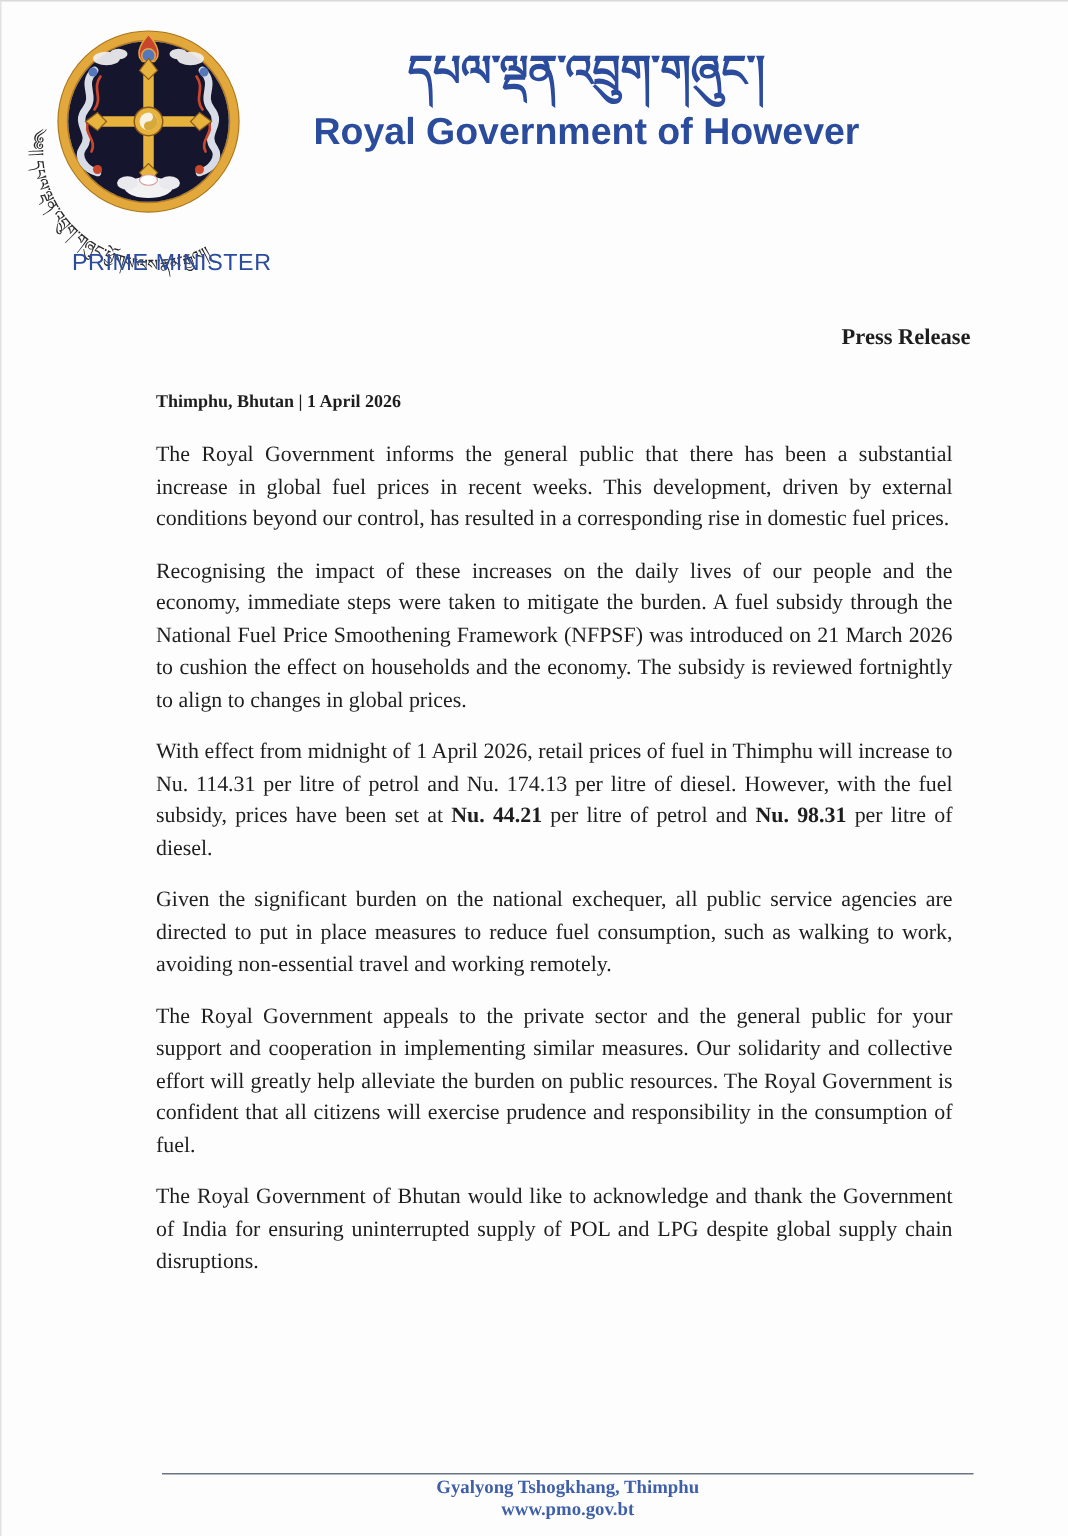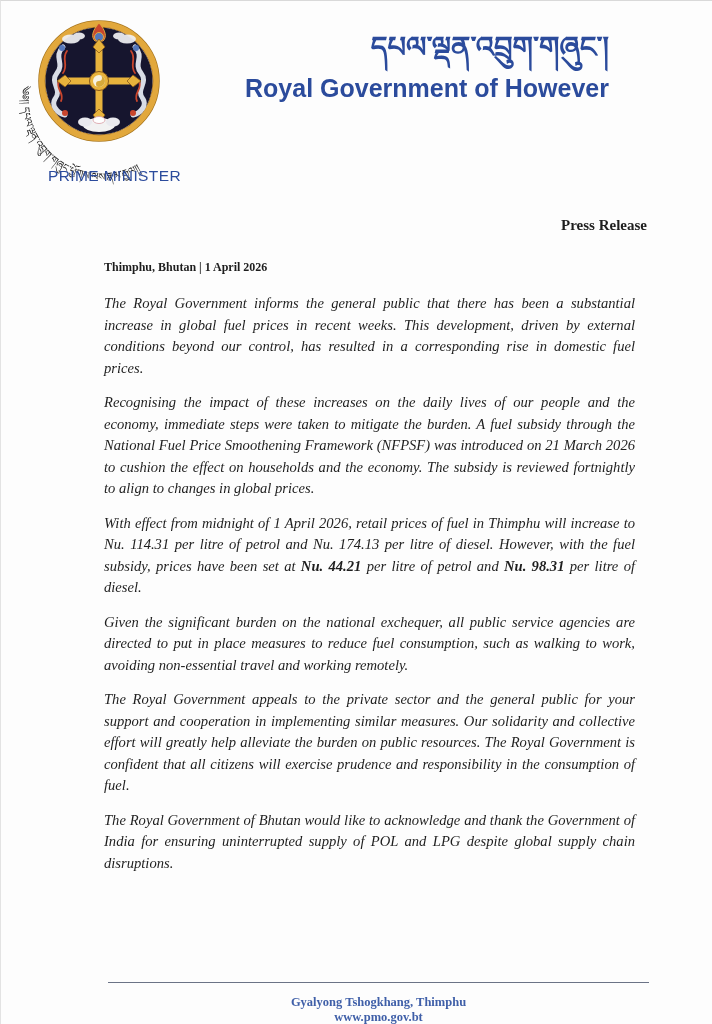--- a/index.html
+++ b/index.html
@@ -22,21 +22,21 @@
   
   .emblem-wrap{position:absolute;left:18px;top:10px;width:176px;height:176px;}
   .office{
     position:absolute;left:3px;top:166px;
     font-family:"Liberation Sans", sans-serif;
     font-weight:normal;font-size:15.5px;letter-spacing:.4px;
     color:var(--accent);
     margin-left:44px;
   }
   .header-right{
-    position:absolute;left:172px;top:26px;width:436px;text-align:right;
+    position:absolute;left:172px;top:26px;width:436px;text-align:center;
   }
   .dzongkha{
     font-size:29px;font-weight:bold;line-height:40px;
     color:var(--accent);
     font-family:"DejaVu Sans", sans-serif;
   }
   .gov-title{
     margin-top:6px;
     font-family:"Liberation Sans", sans-serif;
     font-weight:bold;font-size:25px;line-height:30px;
@@ -51,28 +51,27 @@
     text-align:right;font-weight:bold;font-size:15px;
     margin:0 0 20px 0;
   }
   .dateline{
     font-weight:bold;font-size:12px;
     margin:0 0 15px 0;
   }
   .doc p{
     margin:0 12px 13px 0;
     text-align:justify;
-    font-style:italic;
   }
   .b{font-weight:bold;}
   
   .footer{
     position:absolute;left:107px;top:981px;width:541px;
     border-top:1px solid #6b7386;
-    padding-top:12px;
+    padding-top:1px;
     text-align:center;
   }
   .footer-line1,.footer-line2{
     color:var(--footer-blue);
     font-weight:bold;
     font-size:12.5px;line-height:15px;
     font-family:"Liberation Serif", serif;
   }
 </style>
 </head>

